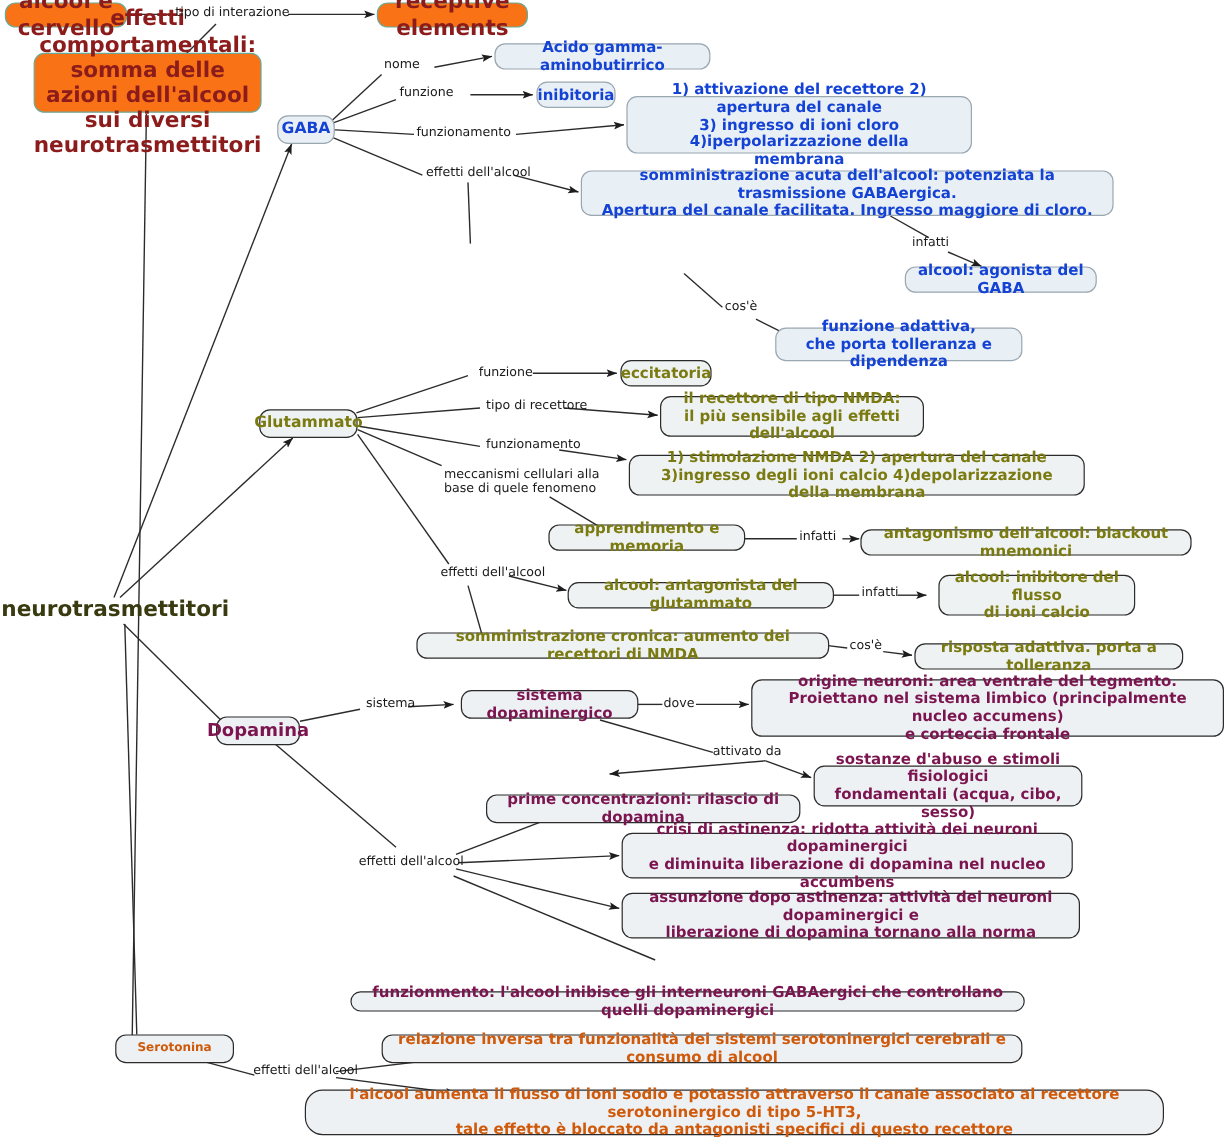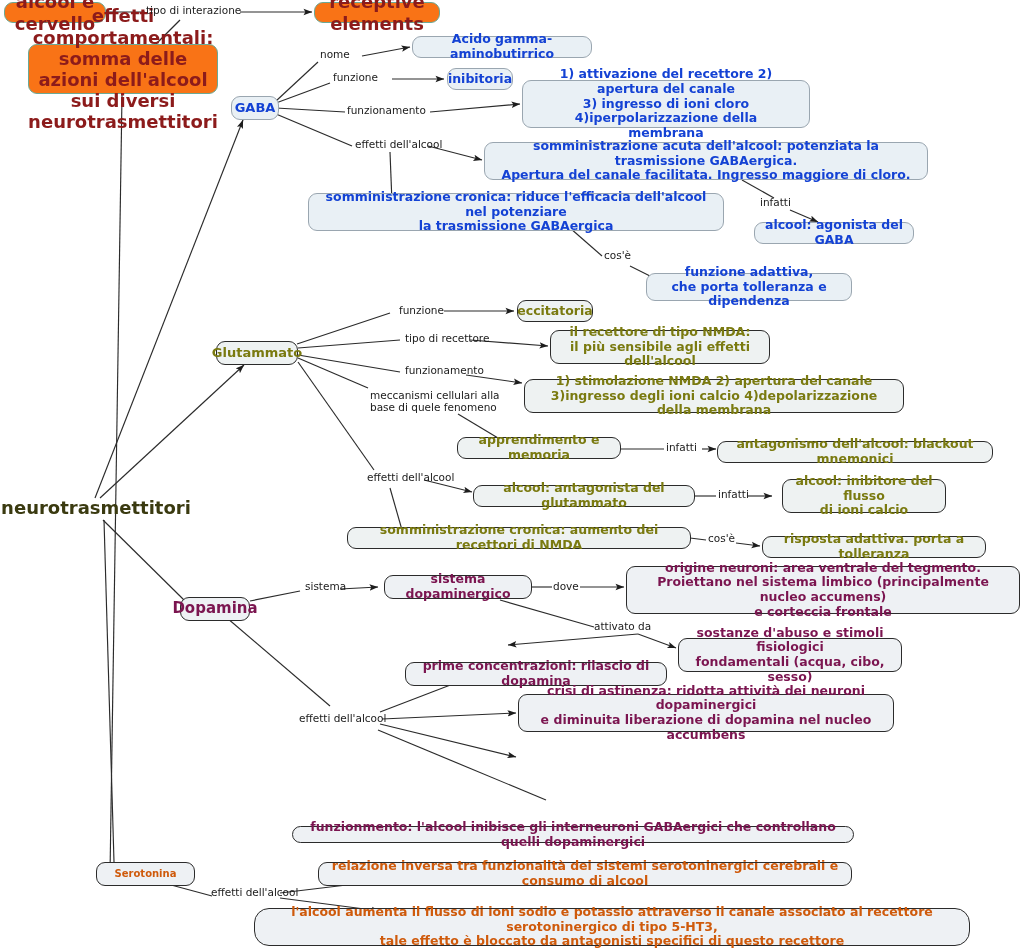--- a/index.html
+++ b/index.html
@@ -184,22 +184,20 @@
 
   <div class="node s-blue" style="left:447px;top:68px;  width:66px;  height:22px;">inibitoria</div>
 
   <div class="node s-blue" style="left:522px;top:80px;  width:288px; height:48px;">1) attivazione del recettore 2) apertura del canale
 3) ingresso di ioni cloro 4)iperpolarizzazione della
 membrana</div>
 
   <div class="node s-blue" style="left:484px;top:142px; width:444px; height:38px;">somministrazione acuta dell'alcool: potenziata la trasmissione GABAergica.
 Apertura del canale facilitata.  Ingresso maggiore di cloro.</div>
 
-  <div class="node s-blue" style="left:308px;top:193px; width:416px; height:38px;">somministrazione cronica: riduce l'efficacia dell'alcool nel potenziare
-la trasmissione GABAergica</div>
 
   <div class="node s-blue" style="left:754px;top:222px; width:160px; height:22px;">alcool: agonista del GABA</div>
 
   <div class="node s-blue" style="left:646px;top:273px; width:206px; height:28px;">funzione adattiva,
 che porta tolleranza e dipendenza</div>
 
   <div class="node s-olive" style="left:216px;top:341px; width:82px;  height:24px; font-size:13px;">Glutammato</div>
 
   <div class="node s-olive" style="left:517px;top:300px; width:76px;  height:22px;">eccitatoria</div>
 
@@ -231,20 +229,22 @@
 e corteccia frontale</div>
 
   <div class="node s-purple" style="left:678px;top:638px; width:224px; height:34px;">sostanze d'abuso e stimoli fisiologici
 fondamentali (acqua, cibo, sesso)</div>
 
   <div class="node s-purple" style="left:405px;top:662px; width:262px; height:24px;">prime concentrazioni: rilascio di dopamina</div>
 
   <div class="node s-purple" style="left:518px;top:694px; width:376px; height:38px;">crisi di astinenza: ridotta attività dei neuroni dopaminergici
 e diminuita liberazione di dopamina nel nucleo accumbens</div>
 
+  <div class="node s-purple" style="left:518px;top:744px; width:382px; height:38px;">assunzione dopo astinenza: attività dei neuroni dopaminergici e
+liberazione di dopamina tornano alla norma</div>
 
   <div class="node s-purple" style="left:292px;top:826px; width:562px; height:17px;">funzionmento: l'alcool inibisce gli interneuroni GABAergici che controllano quelli dopaminergici</div>
 
   <div class="node s-orange" style="left:96px; top:862px; width:99px;  height:24px; font-size:10px;">Serotonina</div>
 
   <div class="node s-orange" style="left:318px;top:862px; width:534px; height:24px;">relazione inversa tra funzionalità dei sistemi serotoninergici cerebrali e consumo di alcool</div>
 
   <div class="node s-orange" style="left:254px;top:908px; width:716px; height:38px;border-radius:15px;">l'alcool aumenta il flusso di ioni sodio e potassio attraverso il canale associato al recettore serotoninergico di tipo 5-HT3,
 tale effetto è bloccato da antagonisti specifici di questo recettore</div>
 

